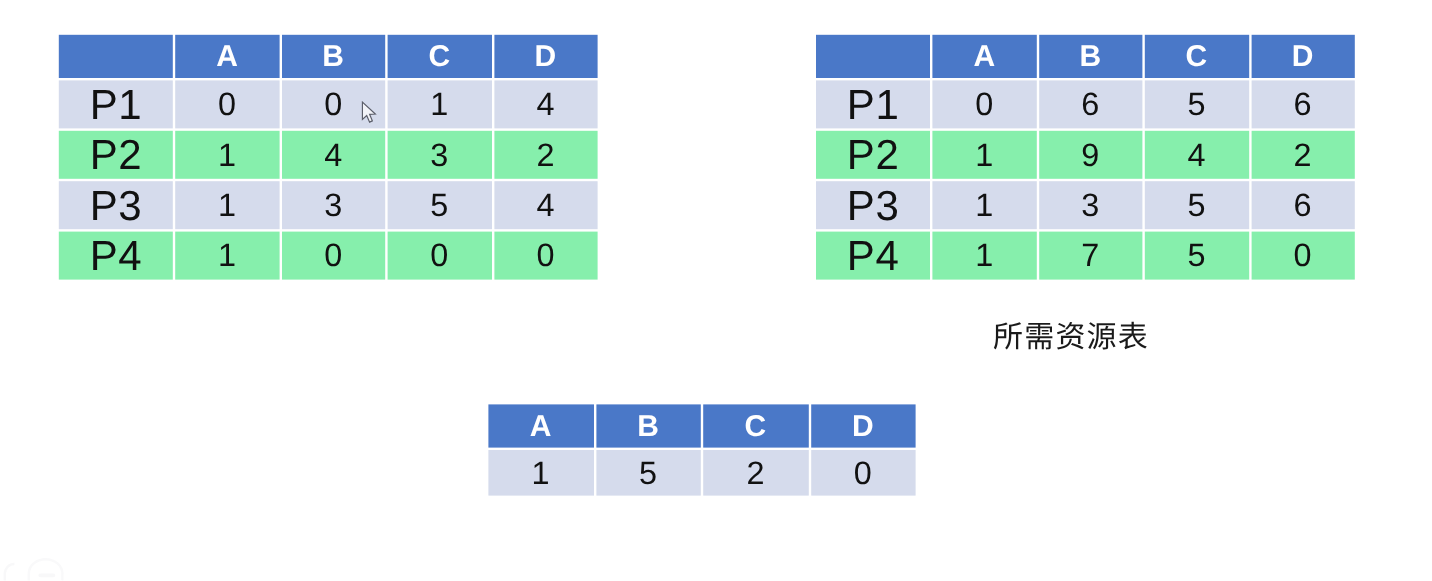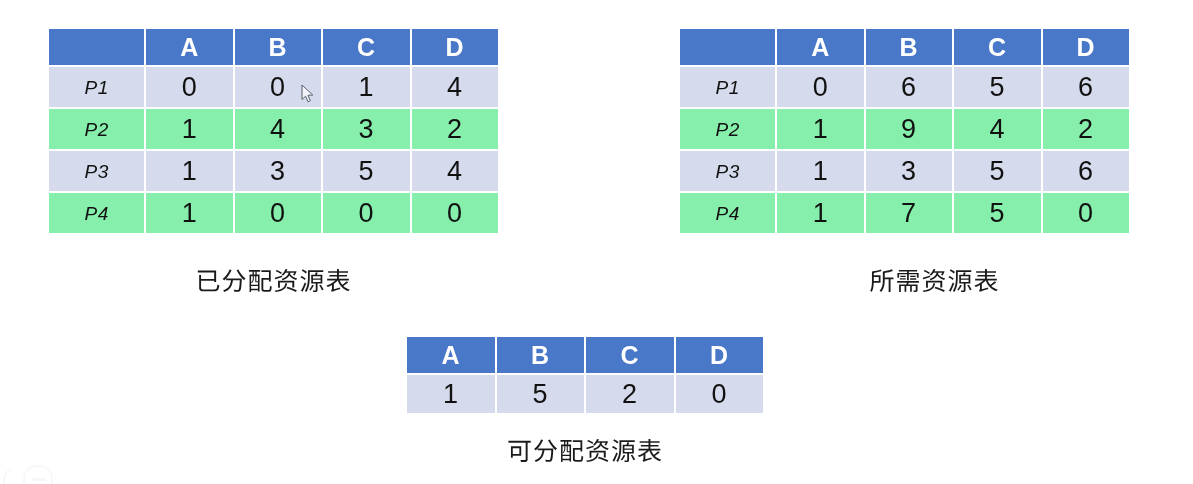--- a/index.html
+++ b/index.html
@@ -66,43 +66,42 @@
 
   .res-table tbody tr.row-dark td {
     background: #d5dbec;
   }
 
   .res-table tbody tr.row-light td {
     background: #86efac;
   }
 
   .res-table tbody td.rowhead {
-    font-size: 19px;
-    font-style: italic;
+    font-size: 35px;
   }
 
   
   .caption {
     position: absolute;
     text-align: center;
     font-size: 25px;
     line-height: 1.1;
     color: #1a1a1a;
     font-family: "Liberation Sans", "DejaVu Sans", sans-serif;
     letter-spacing: 1px;
     white-space: nowrap;
   }
 
   
   #allocated-block { left: 47px;  top: 27px;  width: 453px; }
   #needed-block    { left: 678px; top: 27px;  width: 453px; }
   #available-block { left: 405px; top: 335px; width: 360px; }
 
   #allocated-caption { left: 47px;  top: 268px; width: 453px; }
-  #needed-caption    { left: 708px; top: 268px; width: 453px; }
+  #needed-caption    { left: 666px; top: 268px; width: 453px; }
   #available-caption { left: 405px; top: 438px; width: 360px; }
 
   
   #available-block .res-table thead th { height: 36px; }
   #available-block .res-table tbody td { height: 38px; }
 
   
   .cursor {
     position: absolute;
     left: 301px;
@@ -171,21 +170,20 @@
         <tr class="row-light">
           <td class="rowhead">P4</td>
           <td>1</td>
           <td>0</td>
           <td>0</td>
           <td>0</td>
         </tr>
       </tbody>
     </table>
   </div>
-  <div class="caption" id="allocated-caption">已分配资源表</div>
 
   <div class="table-block" id="needed-block">
     <table class="res-table">
       <colgroup>
         <col style="width:21.6%">
           <col style="width:19.6%">
           <col style="width:19.6%">
           <col style="width:19.6%">
           <col style="width:19.6%">
       </colgroup>
@@ -251,21 +249,20 @@
       <tbody>
         <tr class="row-dark">
           <td>1</td>
           <td>5</td>
           <td>2</td>
           <td>0</td>
         </tr>
       </tbody>
     </table>
   </div>
-  <div class="caption" id="available-caption">可分配资源表</div>
 
   <div class="cursor">
     <svg viewBox="0 0 14 20" width="14" height="20" xmlns="http://www.w3.org/2000/svg">
       <path d="M1 1 L1 15.5 L4.6 12.2 L7.0 17.8 L9.3 16.7 L7.0 11.3 L11.8 11.0 Z" fill="#f2f3f8" stroke="#5c5f6b" stroke-width="1"></path>
     </svg>
   </div>
 
   <div class="player-chrome">
     <svg viewBox="0 0 120 30" width="120" height="30" xmlns="http://www.w3.org/2000/svg">
       <path d="M4 30 L4 24 A8 8 0 0 1 12 16" fill="none" stroke="#f2f2f4" stroke-width="2"></path>

